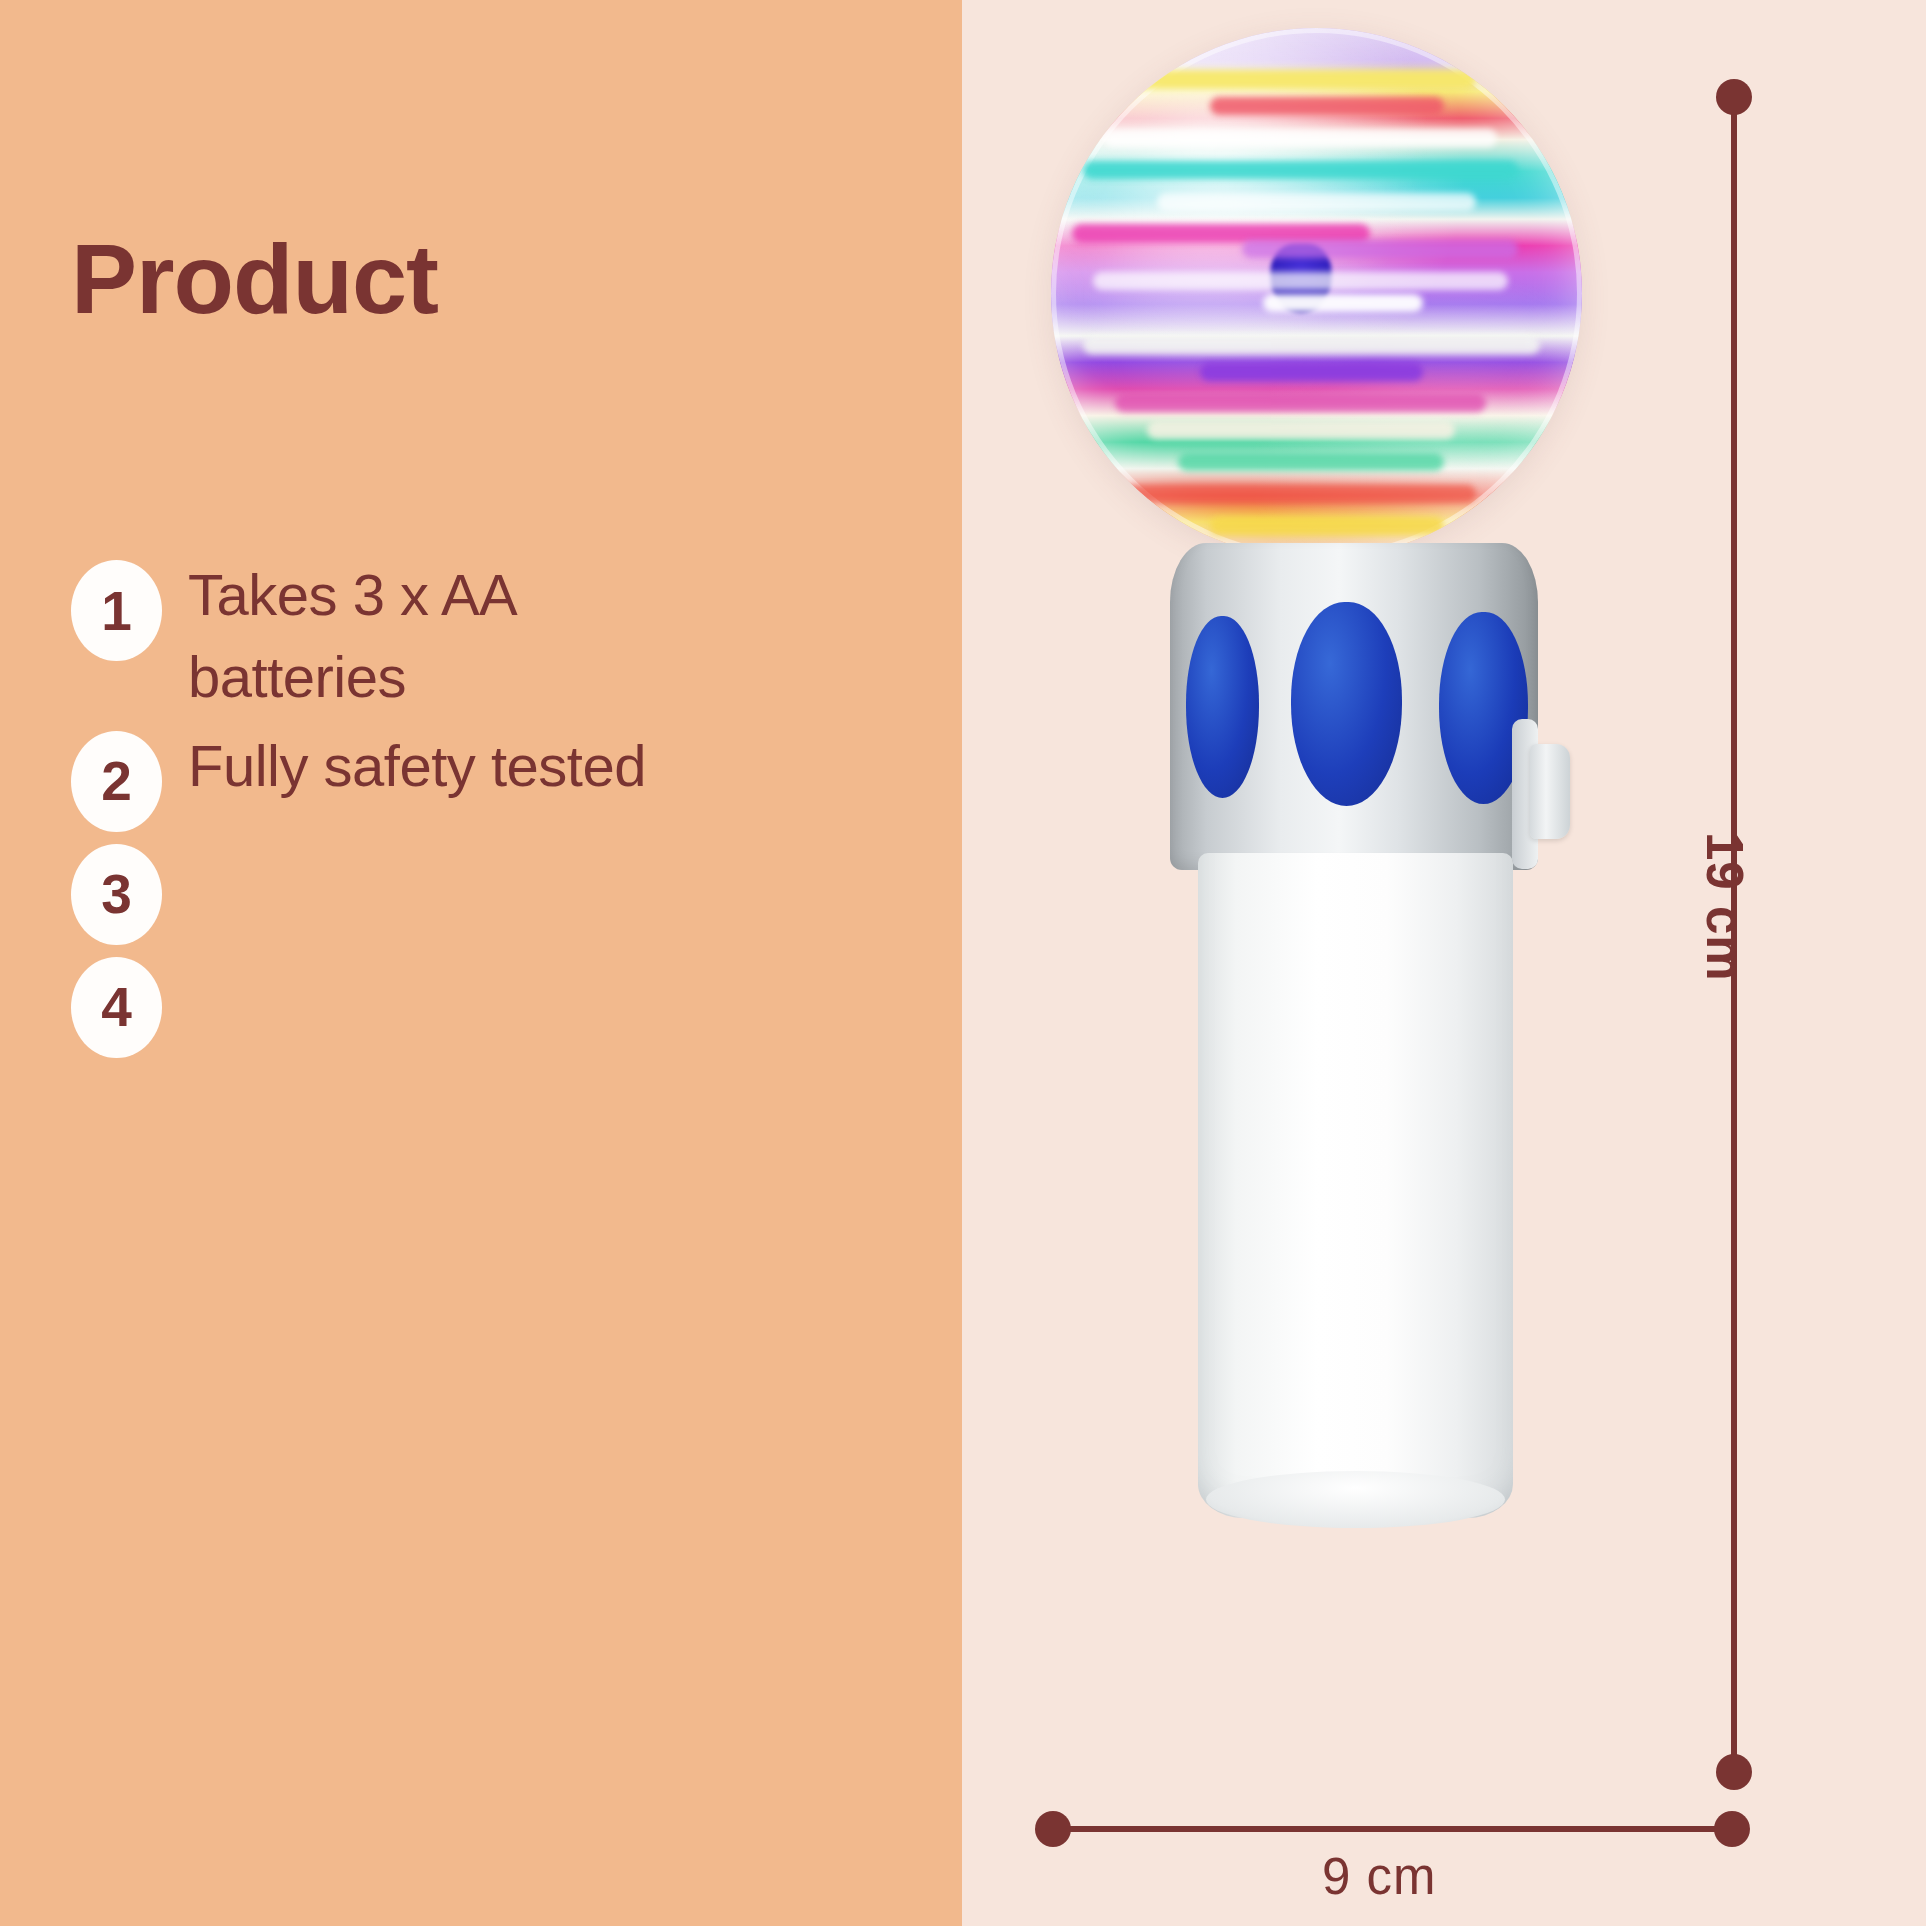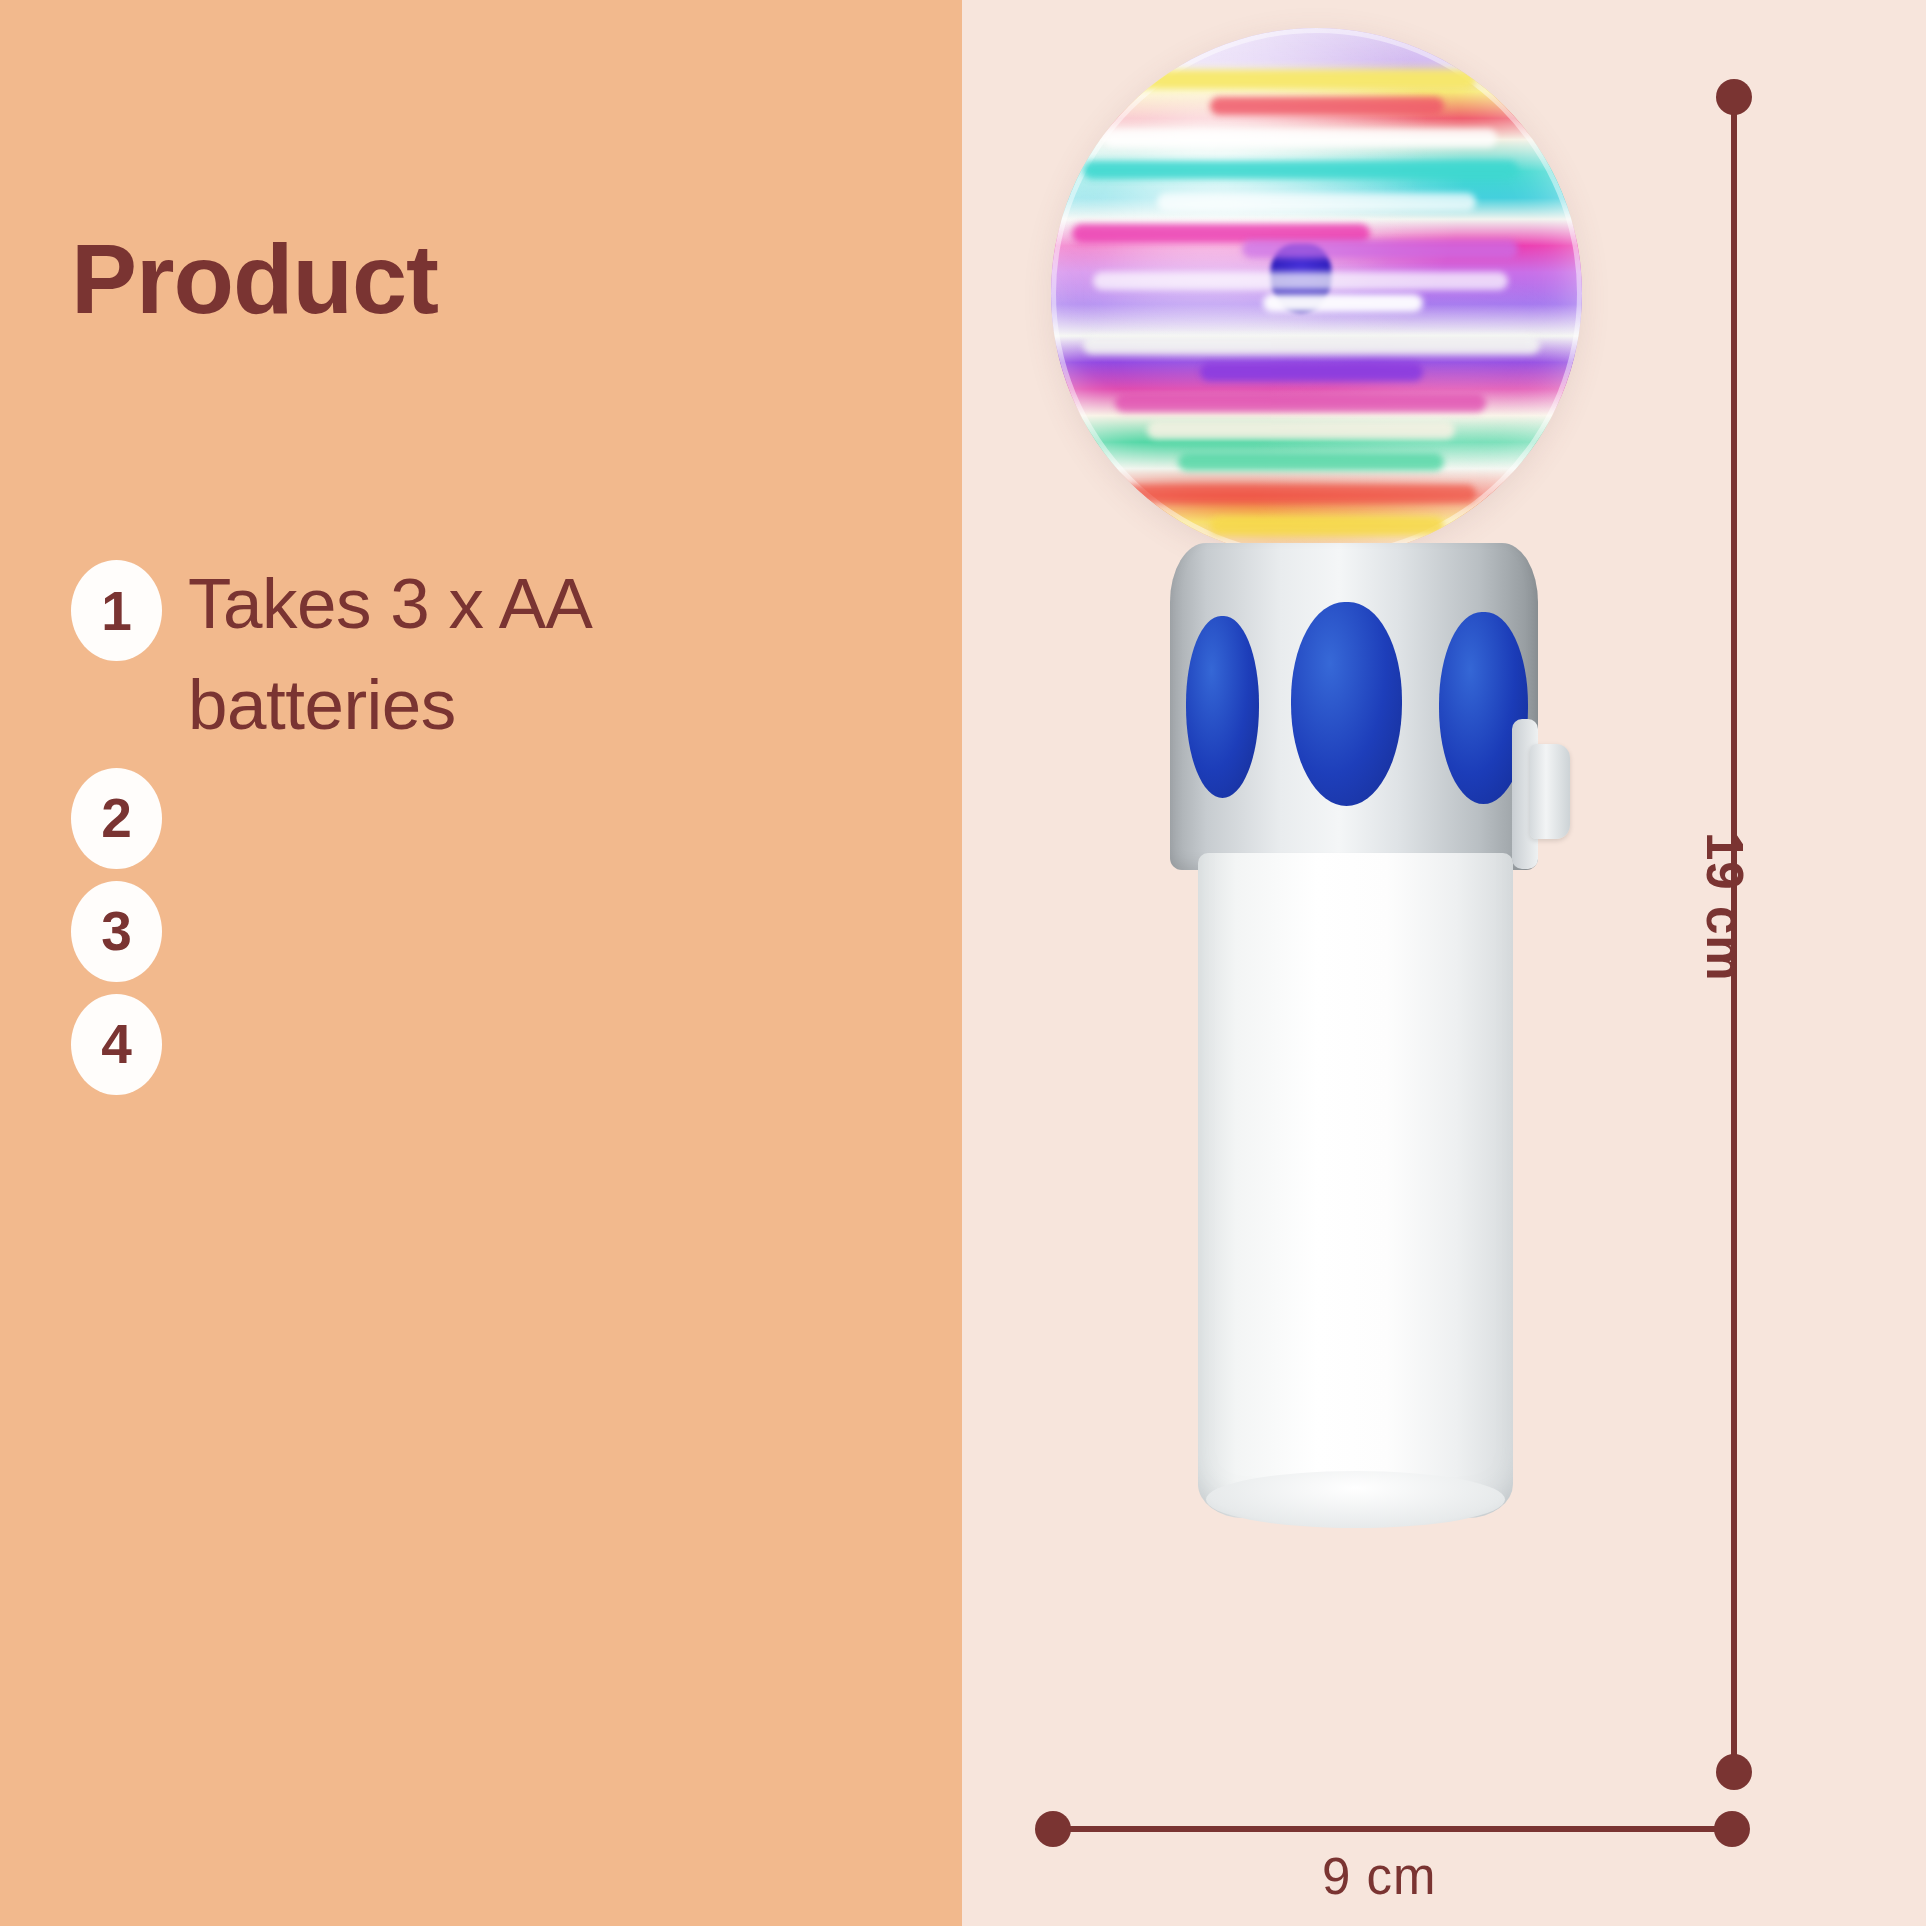--- a/index.html
+++ b/index.html
@@ -63,21 +63,21 @@
     font-weight: bold;
     display: flex;
     align-items: center;
     justify-content: center;
     margin-right: 26px;
     margin-top: 6px;
   }
 
   .spec-text {
     flex: 1 1 auto;
-    font-size: 71px;
+    font-size: 58px;
     line-height: 1.42;
     color: #7a3432;
     letter-spacing: -0.5px;
     max-width: 525px;
   }
 
   
   #product {
     position: absolute;
     left: 962px; top: 0;
@@ -277,20 +277,21 @@
 
     <div id="spec-list">
 
       <div class="spec-row">
         <div class="spec-badge">1</div>
         <div class="spec-text">Takes 3 x AA batteries</div>
       </div>
 
       <div class="spec-row">
         <div class="spec-badge">2</div>
+        <div class="spec-text">Fully safety tested</div>
       </div>
 
       <div class="spec-row">
         <div class="spec-badge">3</div>
       </div>
 
       <div class="spec-row">
         <div class="spec-badge">4</div>
       </div>
 

